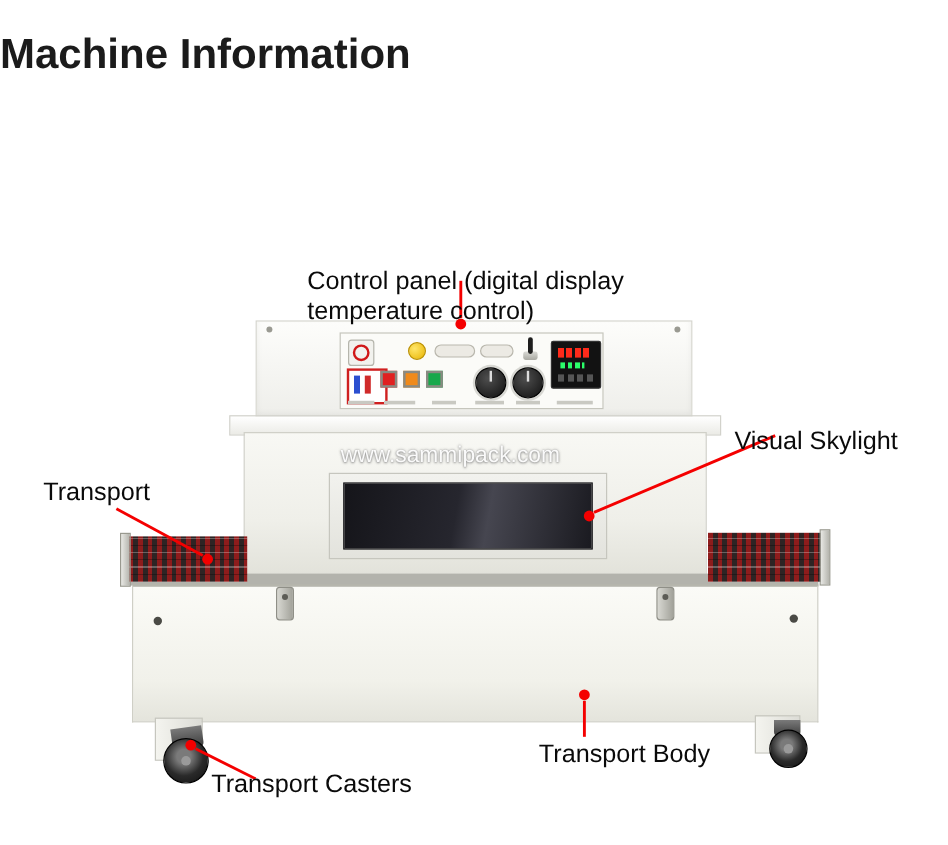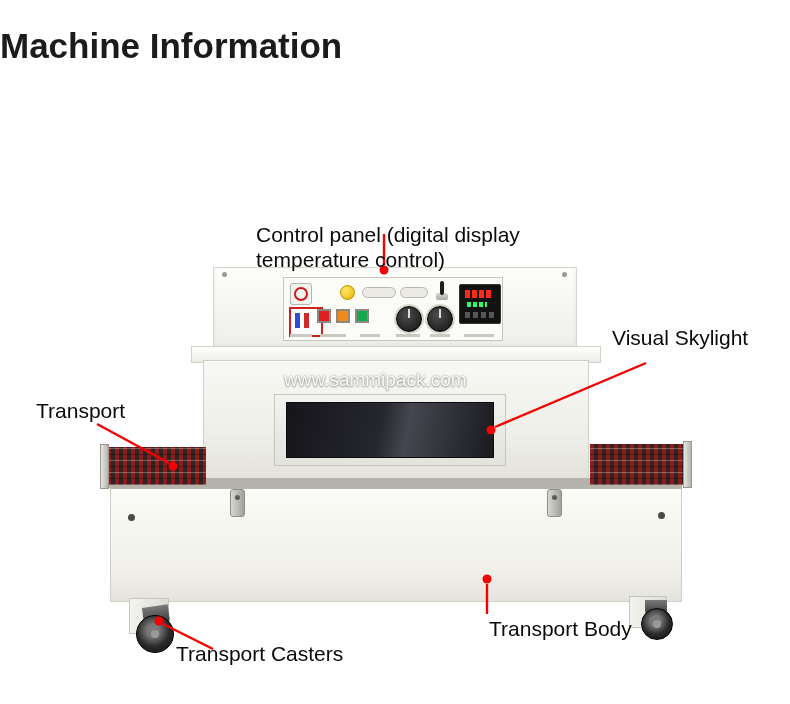--- a/index.html
+++ b/index.html
@@ -5,24 +5,24 @@
   html,body{margin:0;padding:0;background:#fff;}
   .page{position:relative;width:790px;height:704px;background:#fff;overflow:hidden;
         font-family:"Liberation Sans",sans-serif;color:#000;}
   .abs{position:absolute;}
 
   
   .title{position:absolute;top:26px;left:0;width:100%;text-align:left;
          font-size:35px;font-weight:bold;color:var(--title-color,#1b1b1b);}
   .callout{position:absolute;font-size:21px;line-height:1.18;color:#0a0a0a;}
   .co-control{left:256px;top:184px;width:305px;margin-top:39px;}
-  .co-skylight{left:612px;top:326px;}
+  .co-skylight{left:612px;top:356px;}
   .co-sprocket{left:36px;top:399px;}
   .co-casters{left:176px;top:642px;}
-  .co-transport{left:449px;top:617px;margin-left:40px;}
+  .co-transport{left:449px;top:617px;}
   .watermark{position:absolute;left:284px;top:369px;font-size:19px;font-weight:normal;
              color:rgba(255,255,255,0.95);
              text-shadow:0 0 2px rgba(120,120,120,.85),0 1px 2px rgba(110,110,110,.6);}
 
   
   .ann-svg{position:absolute;left:0;top:0;width:790px;height:704px;pointer-events:none;}
   .ann-line{stroke:var(--ann-red,#f40000);stroke-width:2.4;}
   .ann-dot{fill:var(--ann-red,#f40000);}
 
   

